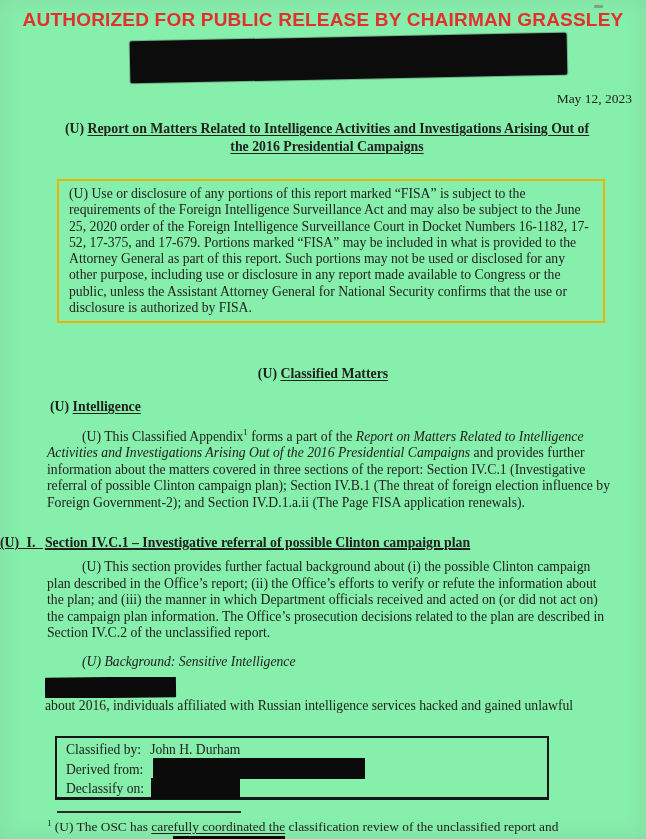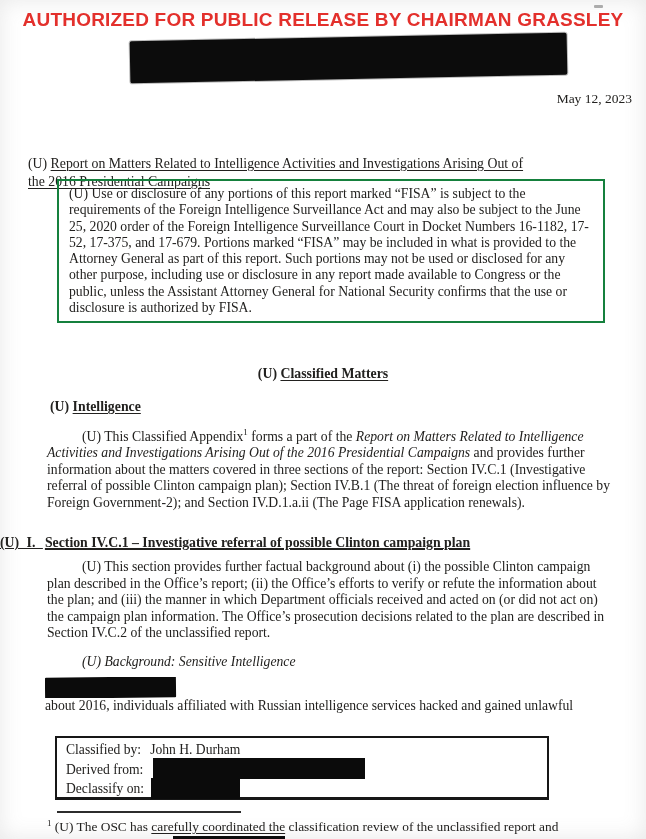--- a/index.html
+++ b/index.html
@@ -1,43 +1,43 @@
 <!DOCTYPE html>
 <html><head>
 <meta charset="utf-8">
 <style>
   html,body { margin:0; padding:0; background:#e8e8e8; }
   .page {
     position:relative; width:646px; height:839px; margin:0 auto;
-    background:#ffffff; overflow:hidden;
+    background:#86efac; overflow:hidden;
     font-family:"Liberation Serif", serif; color:#22211f;
   }
   .page::before {
     content:""; position:absolute; inset:0; pointer-events:none;
     box-shadow: inset 0 0 22px rgba(110,110,110,0.16);
   }
   .banner {
     position:absolute; top:9px; left:0; right:0; text-align:center;
     font-family:"Liberation Sans", sans-serif; font-weight:bold;
     font-size:19px; letter-spacing:0.2px; color:#e3302c; white-space:nowrap;
   }
   .bar-top {
     position:absolute; left:130px; top:37px; width:437px; height:42px;
     background:#0c0c0c; transform:rotate(-1.15deg); border-radius:2px;
     box-shadow:0 0 0 1px rgba(70,70,70,0.35);
   }
   .date { position:absolute; top:91px; right:14px; font-size:13.5px; }
   .doc-title {
-    position:absolute; top:120px; left:28px; right:20px; 
-    font-weight:normal; font-size:13.8px; line-height:17.5px;margin-top:35px;
+    position:absolute; top:120px; left:28px; right:20px; text-align:center;
+    font-weight:bold; font-size:13.8px; line-height:17.5px;
   }
   .u { text-decoration:underline; text-underline-offset:2px; text-decoration-thickness:1.4px; }
   .fisa-box {
     position:absolute; left:57px; top:179px; width:548px; box-sizing:border-box;
-    border:2px solid #15803d; padding:5px 11px 5px 10px;
+    border:2px solid #eab308; padding:5px 11px 5px 10px;
     font-size:13.7px; line-height:16.3px;
   }
   .appendix-heading {
     position:absolute; top:366px; left:0; right:0; text-align:center;
     font-weight:bold; font-size:13.8px;
   }
   .intro-heading {
     position:absolute; top:399px; left:50px; font-weight:bold; font-size:13.8px;
   }
   .para {

